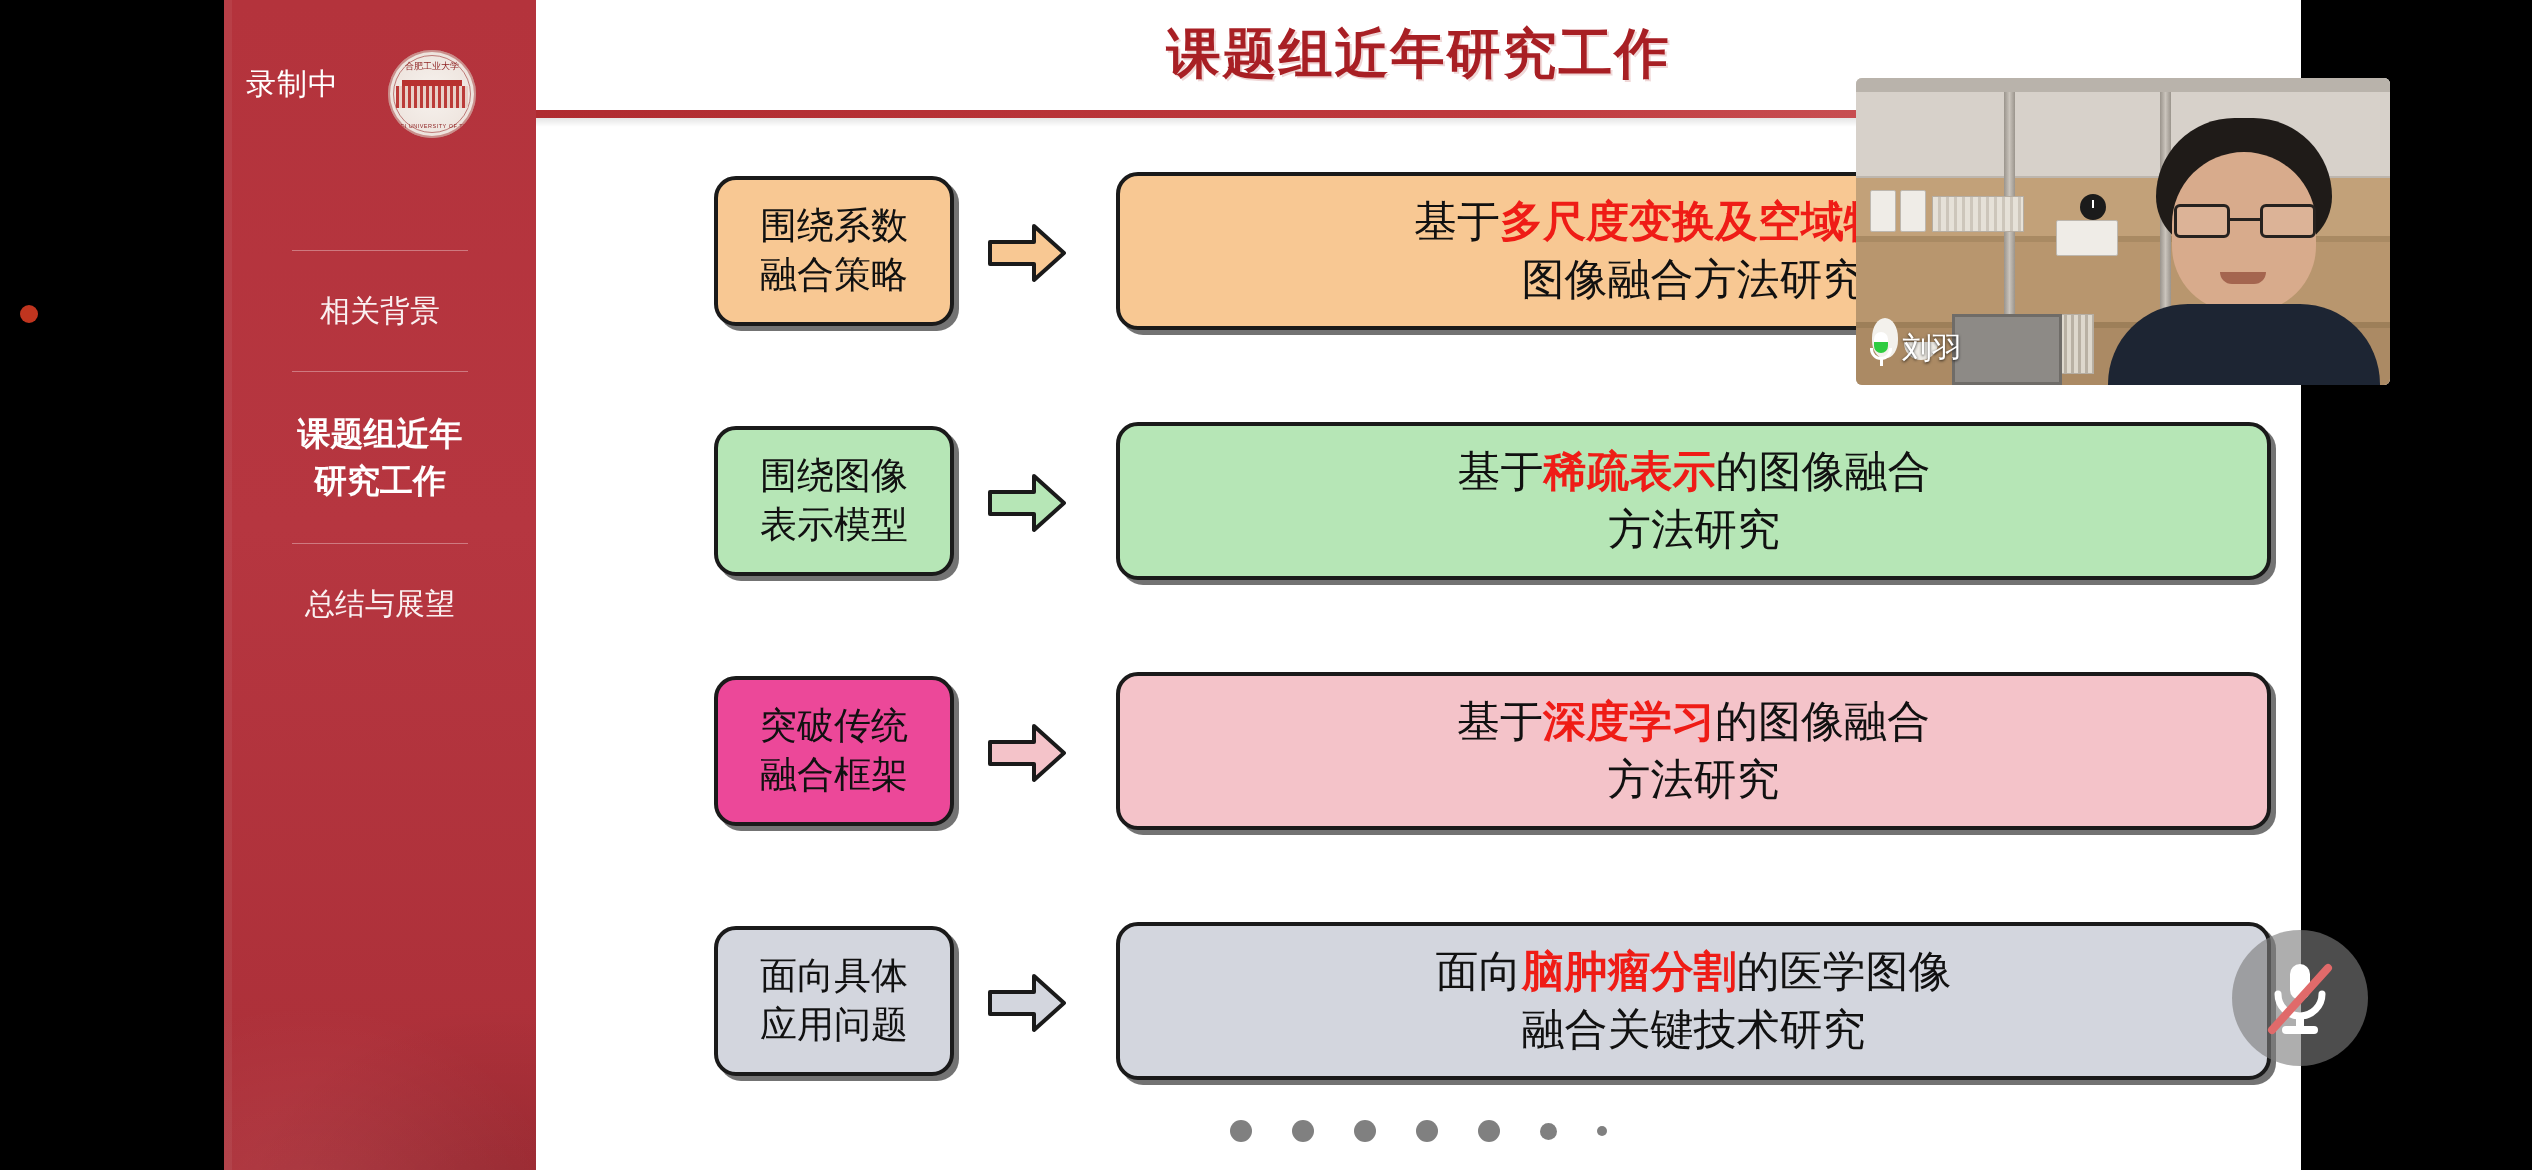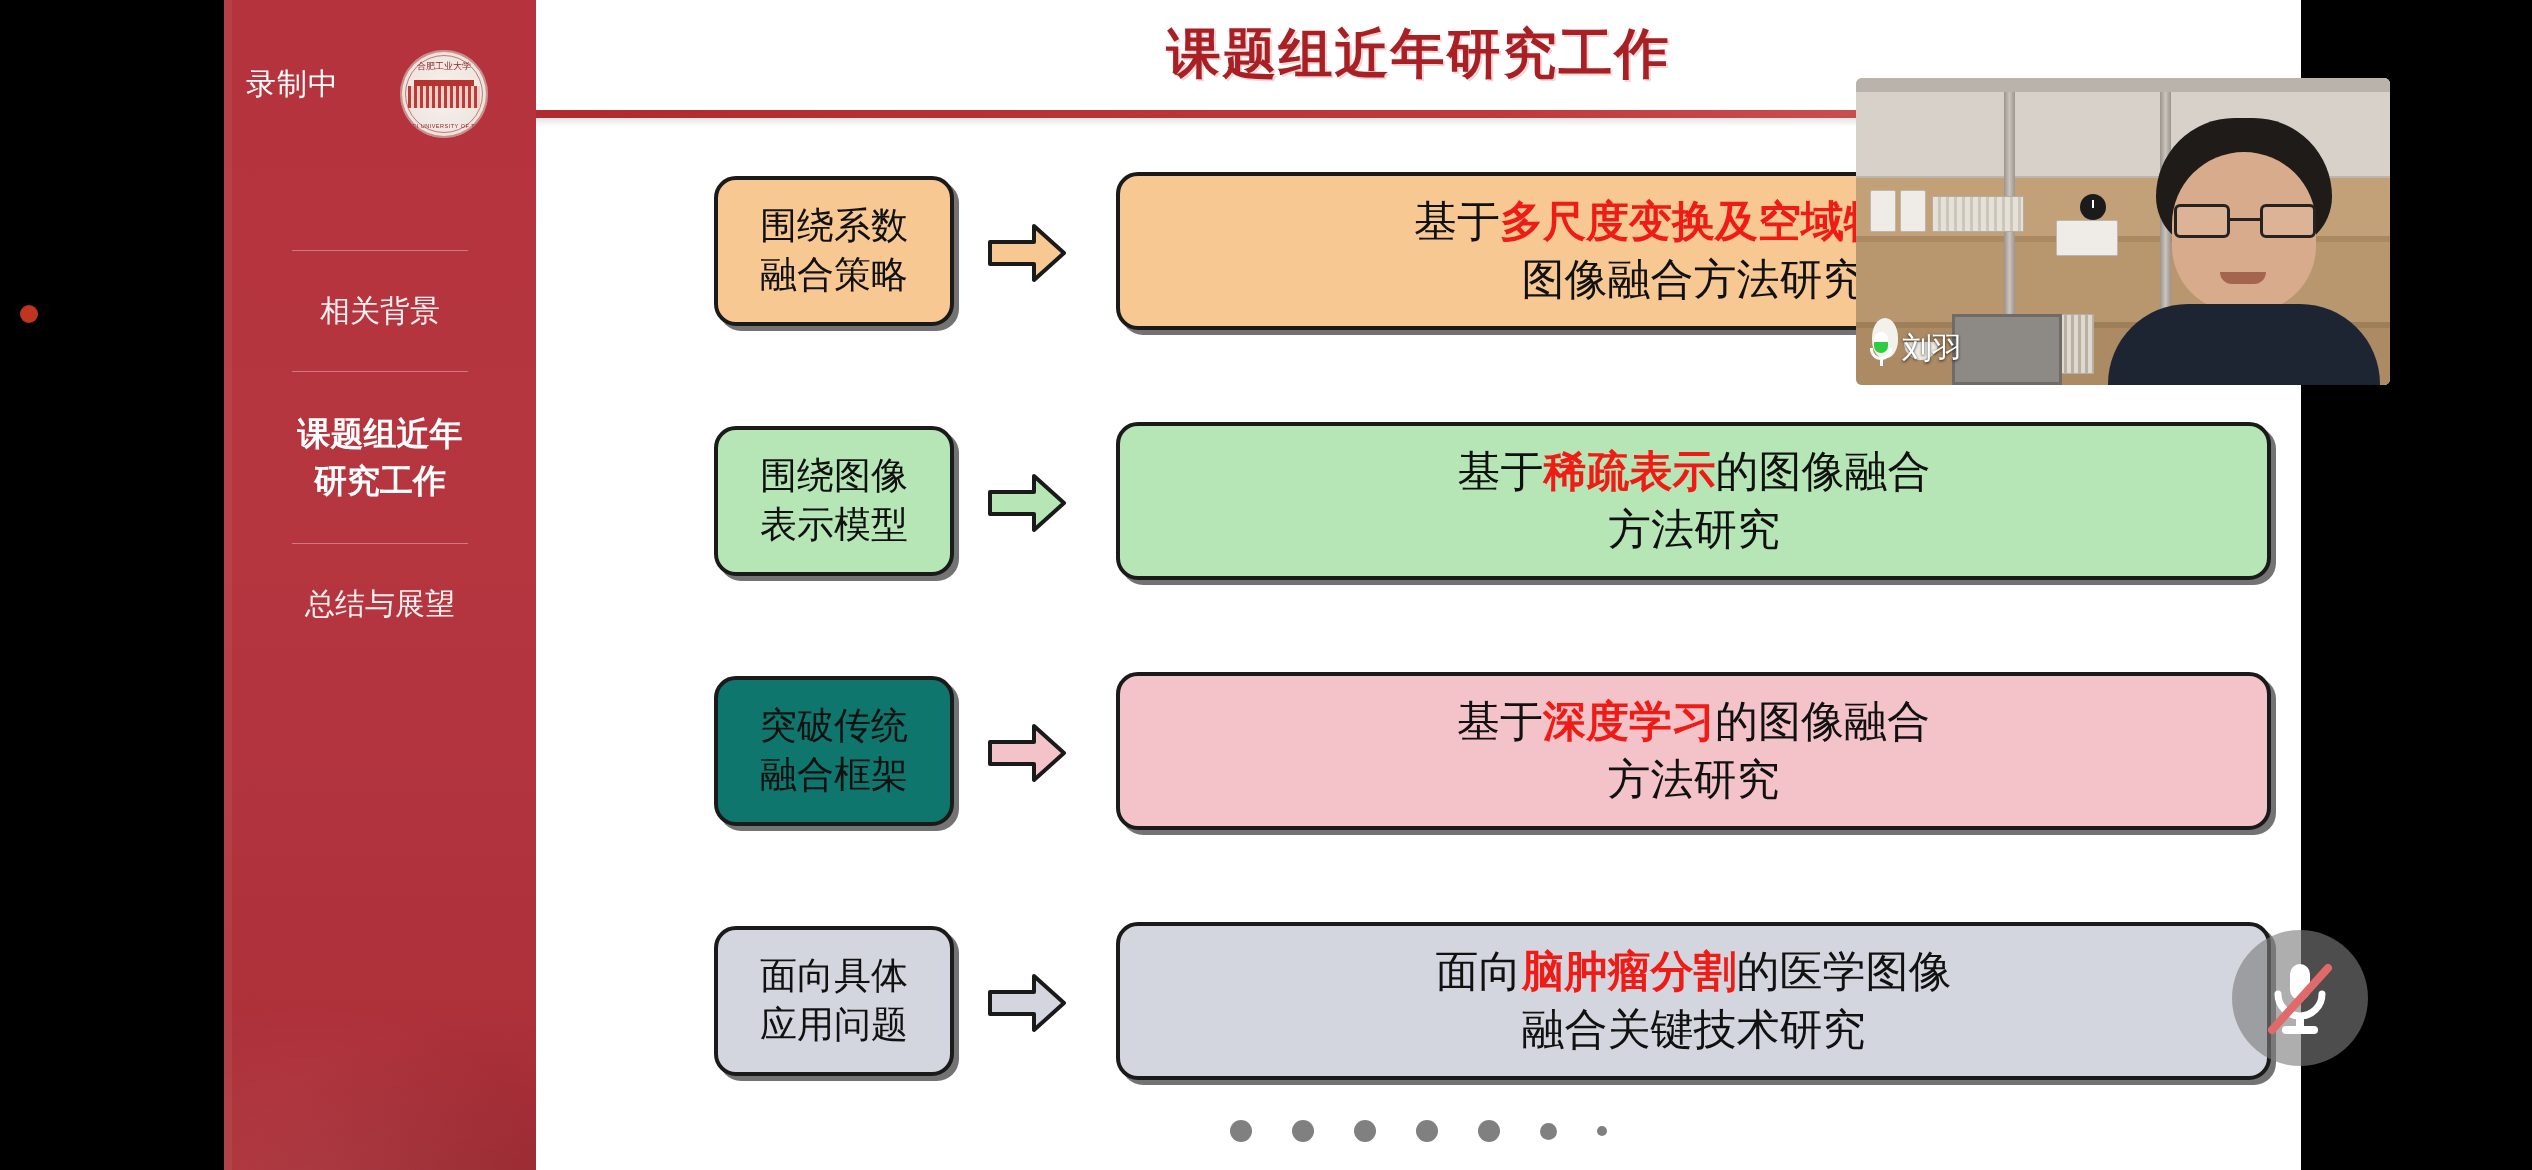--- a/index.html
+++ b/index.html
@@ -68,21 +68,21 @@
     left: 22px; top: 22px;
     font-size: 30px;
     color: #ffffff;
     letter-spacing: 1px;
     white-space: nowrap;
     font-family: Liberation Mono, monospace;
   }
   
   .seal {
     position: absolute;
-    left: 176px; top: 8px;
+    left: 164px; top: 8px;
     width: 88px; height: 88px;
     border-radius: 50%;
     background: radial-gradient(circle at 50% 50%, #f7f2ee 0%, #efe6e0 60%, #e3d6ce 100%);
     overflow: hidden;
     box-shadow: 0 0 0 2px rgba(160,40,40,0.45) inset;
   }
   .seal .ring-text {
     position: absolute; inset: 5px;
     border-radius: 50%;
     border: 1.5px solid rgba(150,35,35,0.55);
@@ -485,21 +485,21 @@
         </div>
         <div class="right-box" style="background:#b6e6b6;padding-left:19px;">
           <div>
             <span>基于</span><span class="hl">稀疏表示</span><span>的图像融合</span>
           </div>
           <div>方法研究</div>
         </div>
       </div>
 
       <div class="row">
-        <div class="left-box" style="background:#0f766e;">突破传统
+        <div class="left-box" style="background:#ec4899;">突破传统
 融合框架</div>
         <div class="arrow">
           <svg viewBox="0 0 78 62">
               <path d="M2 20 H46 V4 L76 31 L46 58 V42 H2 Z" fill="#f4c3c9" stroke="#1a1a1a" stroke-width="4" stroke-linejoin="round"></path>
             </svg>
         </div>
         <div class="right-box" style="background:#f4c3c9;">
           <div>
             <span>基于</span><span class="hl">深度学习</span><span>的图像融合</span>
           </div>

